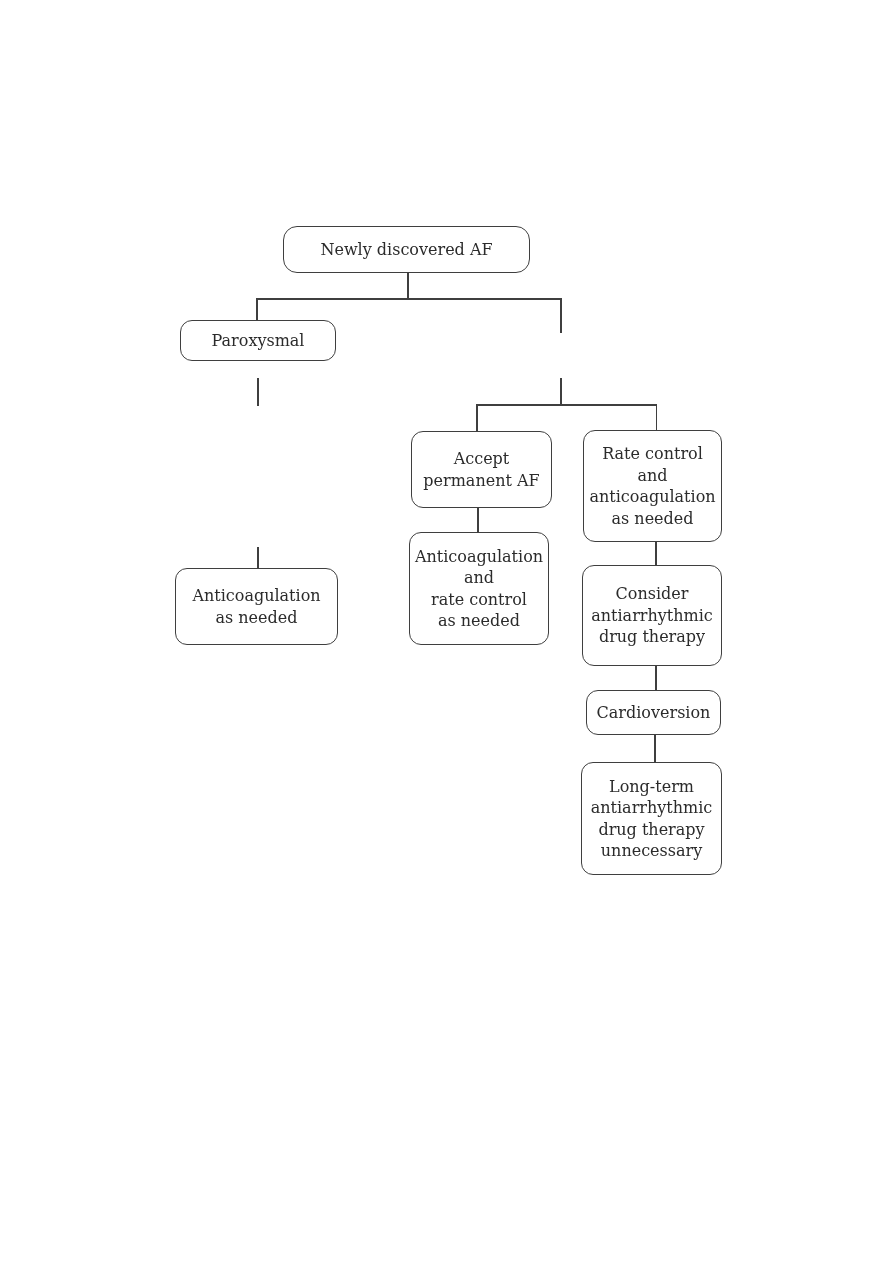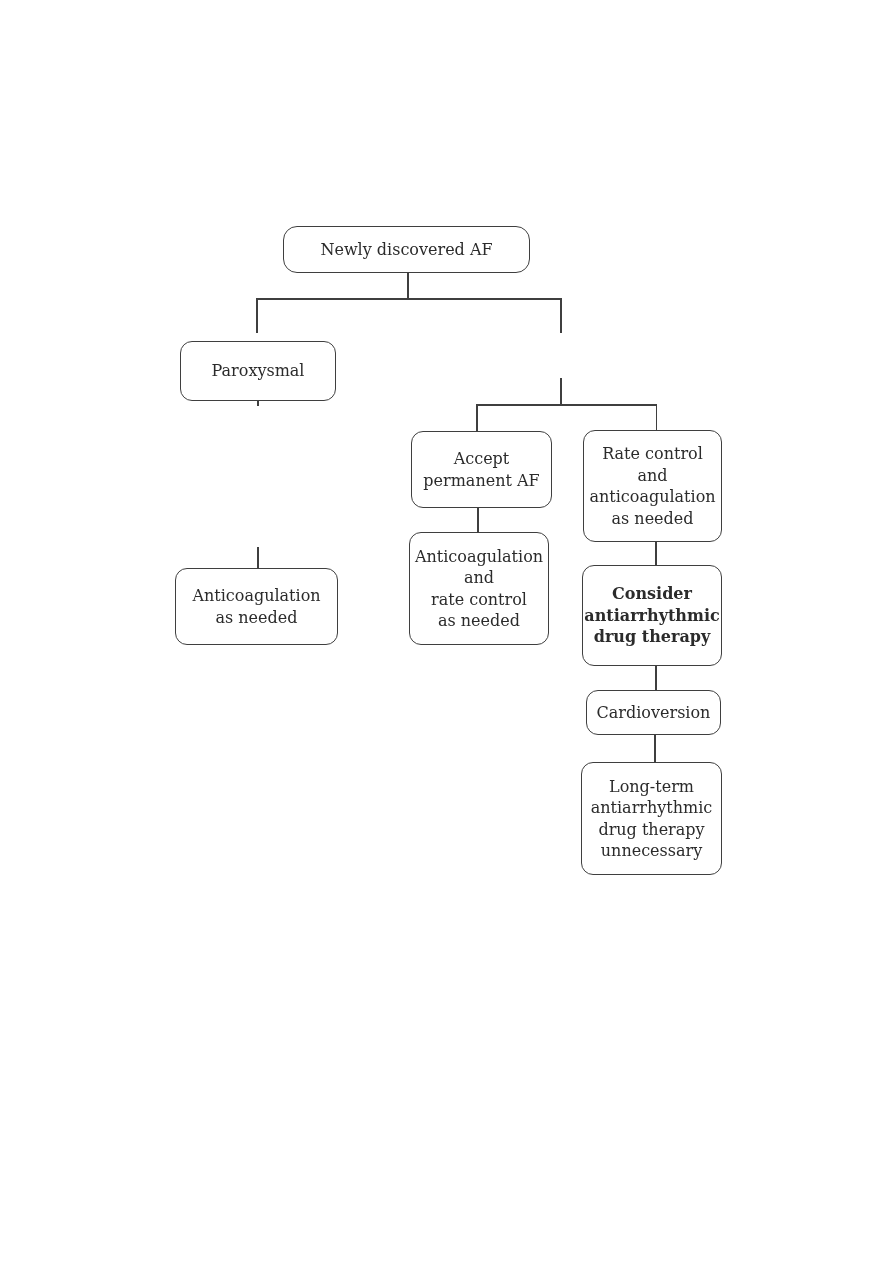--- a/index.html
+++ b/index.html
@@ -58,21 +58,21 @@
   <div class="edge v" style="left:655.5px; top:404px; height:26px;"></div>
   <div class="edge v" style="left:477px; top:508px; height:24px;"></div>
   <div class="edge v" style="left:655px; top:542px; height:23px;"></div>
   <div class="edge v" style="left:655px; top:666px; height:24px;"></div>
   <div class="edge v" style="left:654px; top:735px; height:27px;"></div>
 
   <div class="node" style="left:283px; top:226px; width:247px; height:47px; border-radius:14px;">
     <span class="label">Newly discovered AF</span>
   </div>
 
-  <div class="node" style="left:180px; top:341px; width:156px; height:60px;">
+  <div class="node" style="left:180px; top:320px; width:156px; height:41px;">
     <span class="label">Paroxysmal</span>
   </div>
 
 
 
   <div class="node" style="left:175px; top:568px; width:163px; height:77px;">
     <span class="label">Anticoagulation
 as needed</span>
   </div>
 
@@ -88,21 +88,21 @@
 as needed</span>
   </div>
 
   <div class="node" style="left:409px; top:532px; width:140px; height:113px;">
     <span class="label">Anticoagulation
 and
 rate control
 as needed</span>
   </div>
 
-  <div class="node" style="left:582px; top:565px; width:140px; height:101px;font-weight:bold;">
+  <div class="node" style="left:582px; top:565px; width:140px; height:101px;">
     <span class="label">Consider
 antiarrhythmic
 drug therapy</span>
   </div>
 
   <div class="node" style="left:586px; top:690px; width:135px; height:45px;">
     <span class="label">Cardioversion</span>
   </div>
 
   <div class="node" style="left:581px; top:762px; width:141px; height:113px;text-align:center;">

